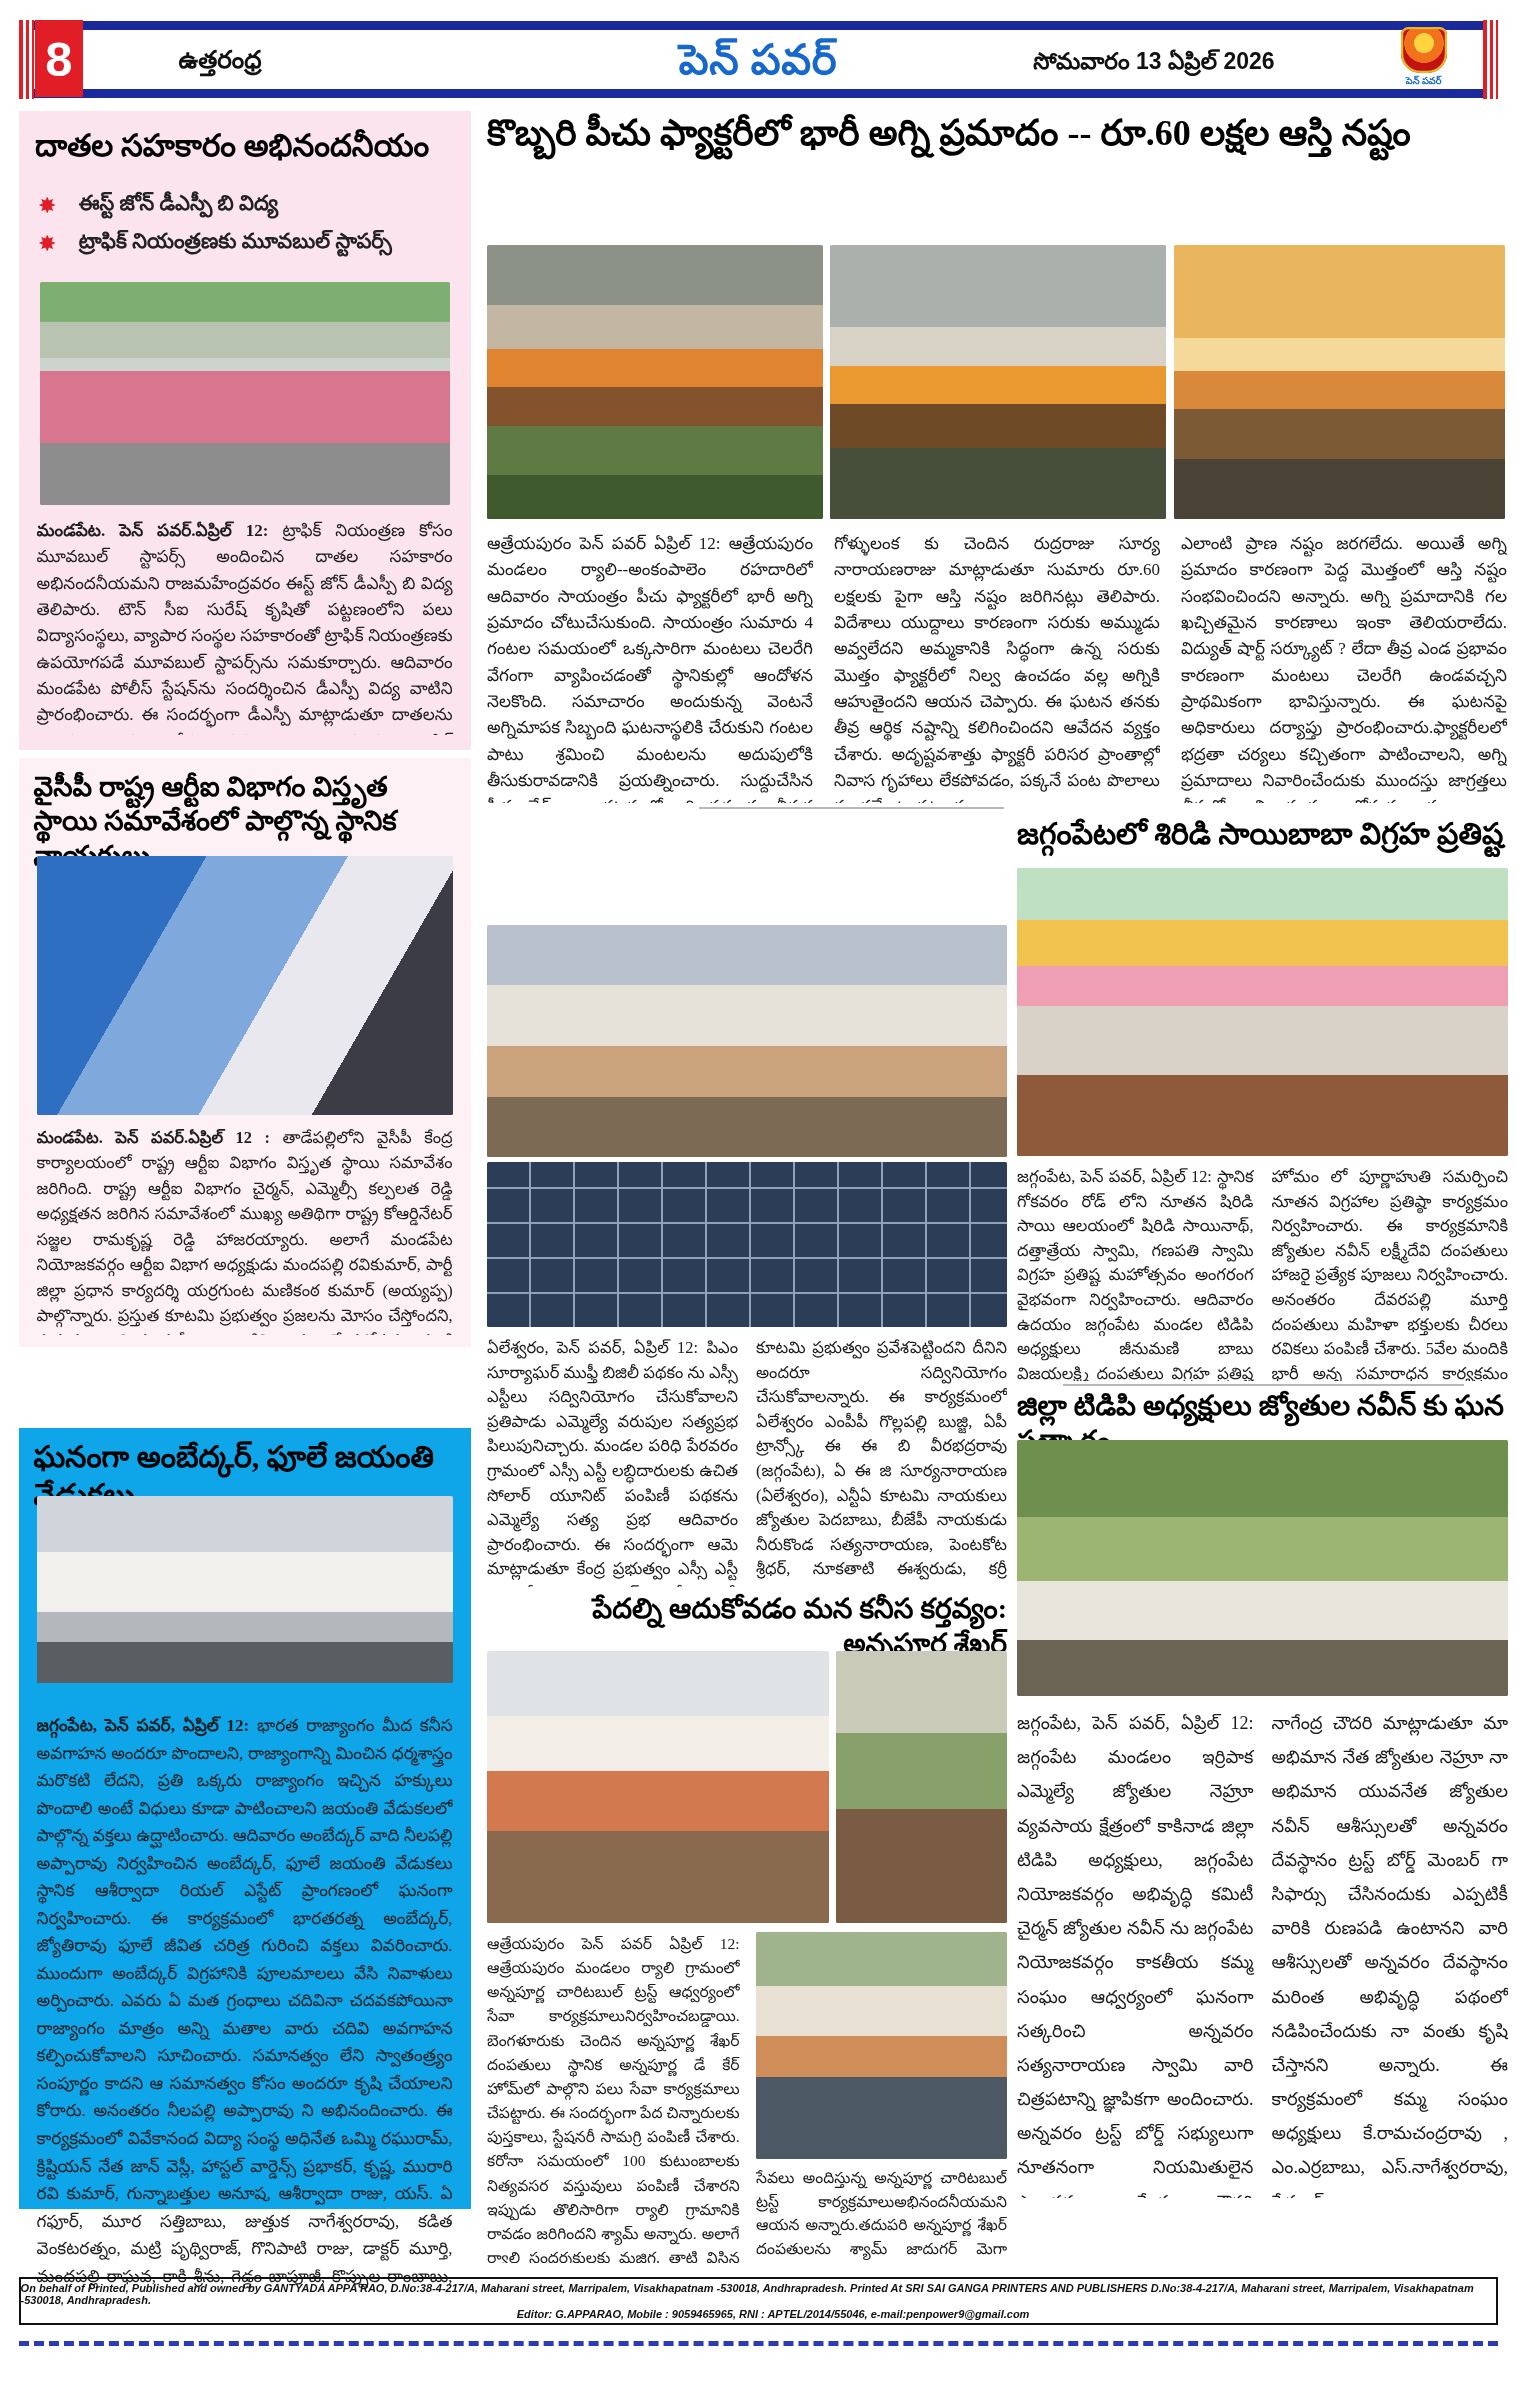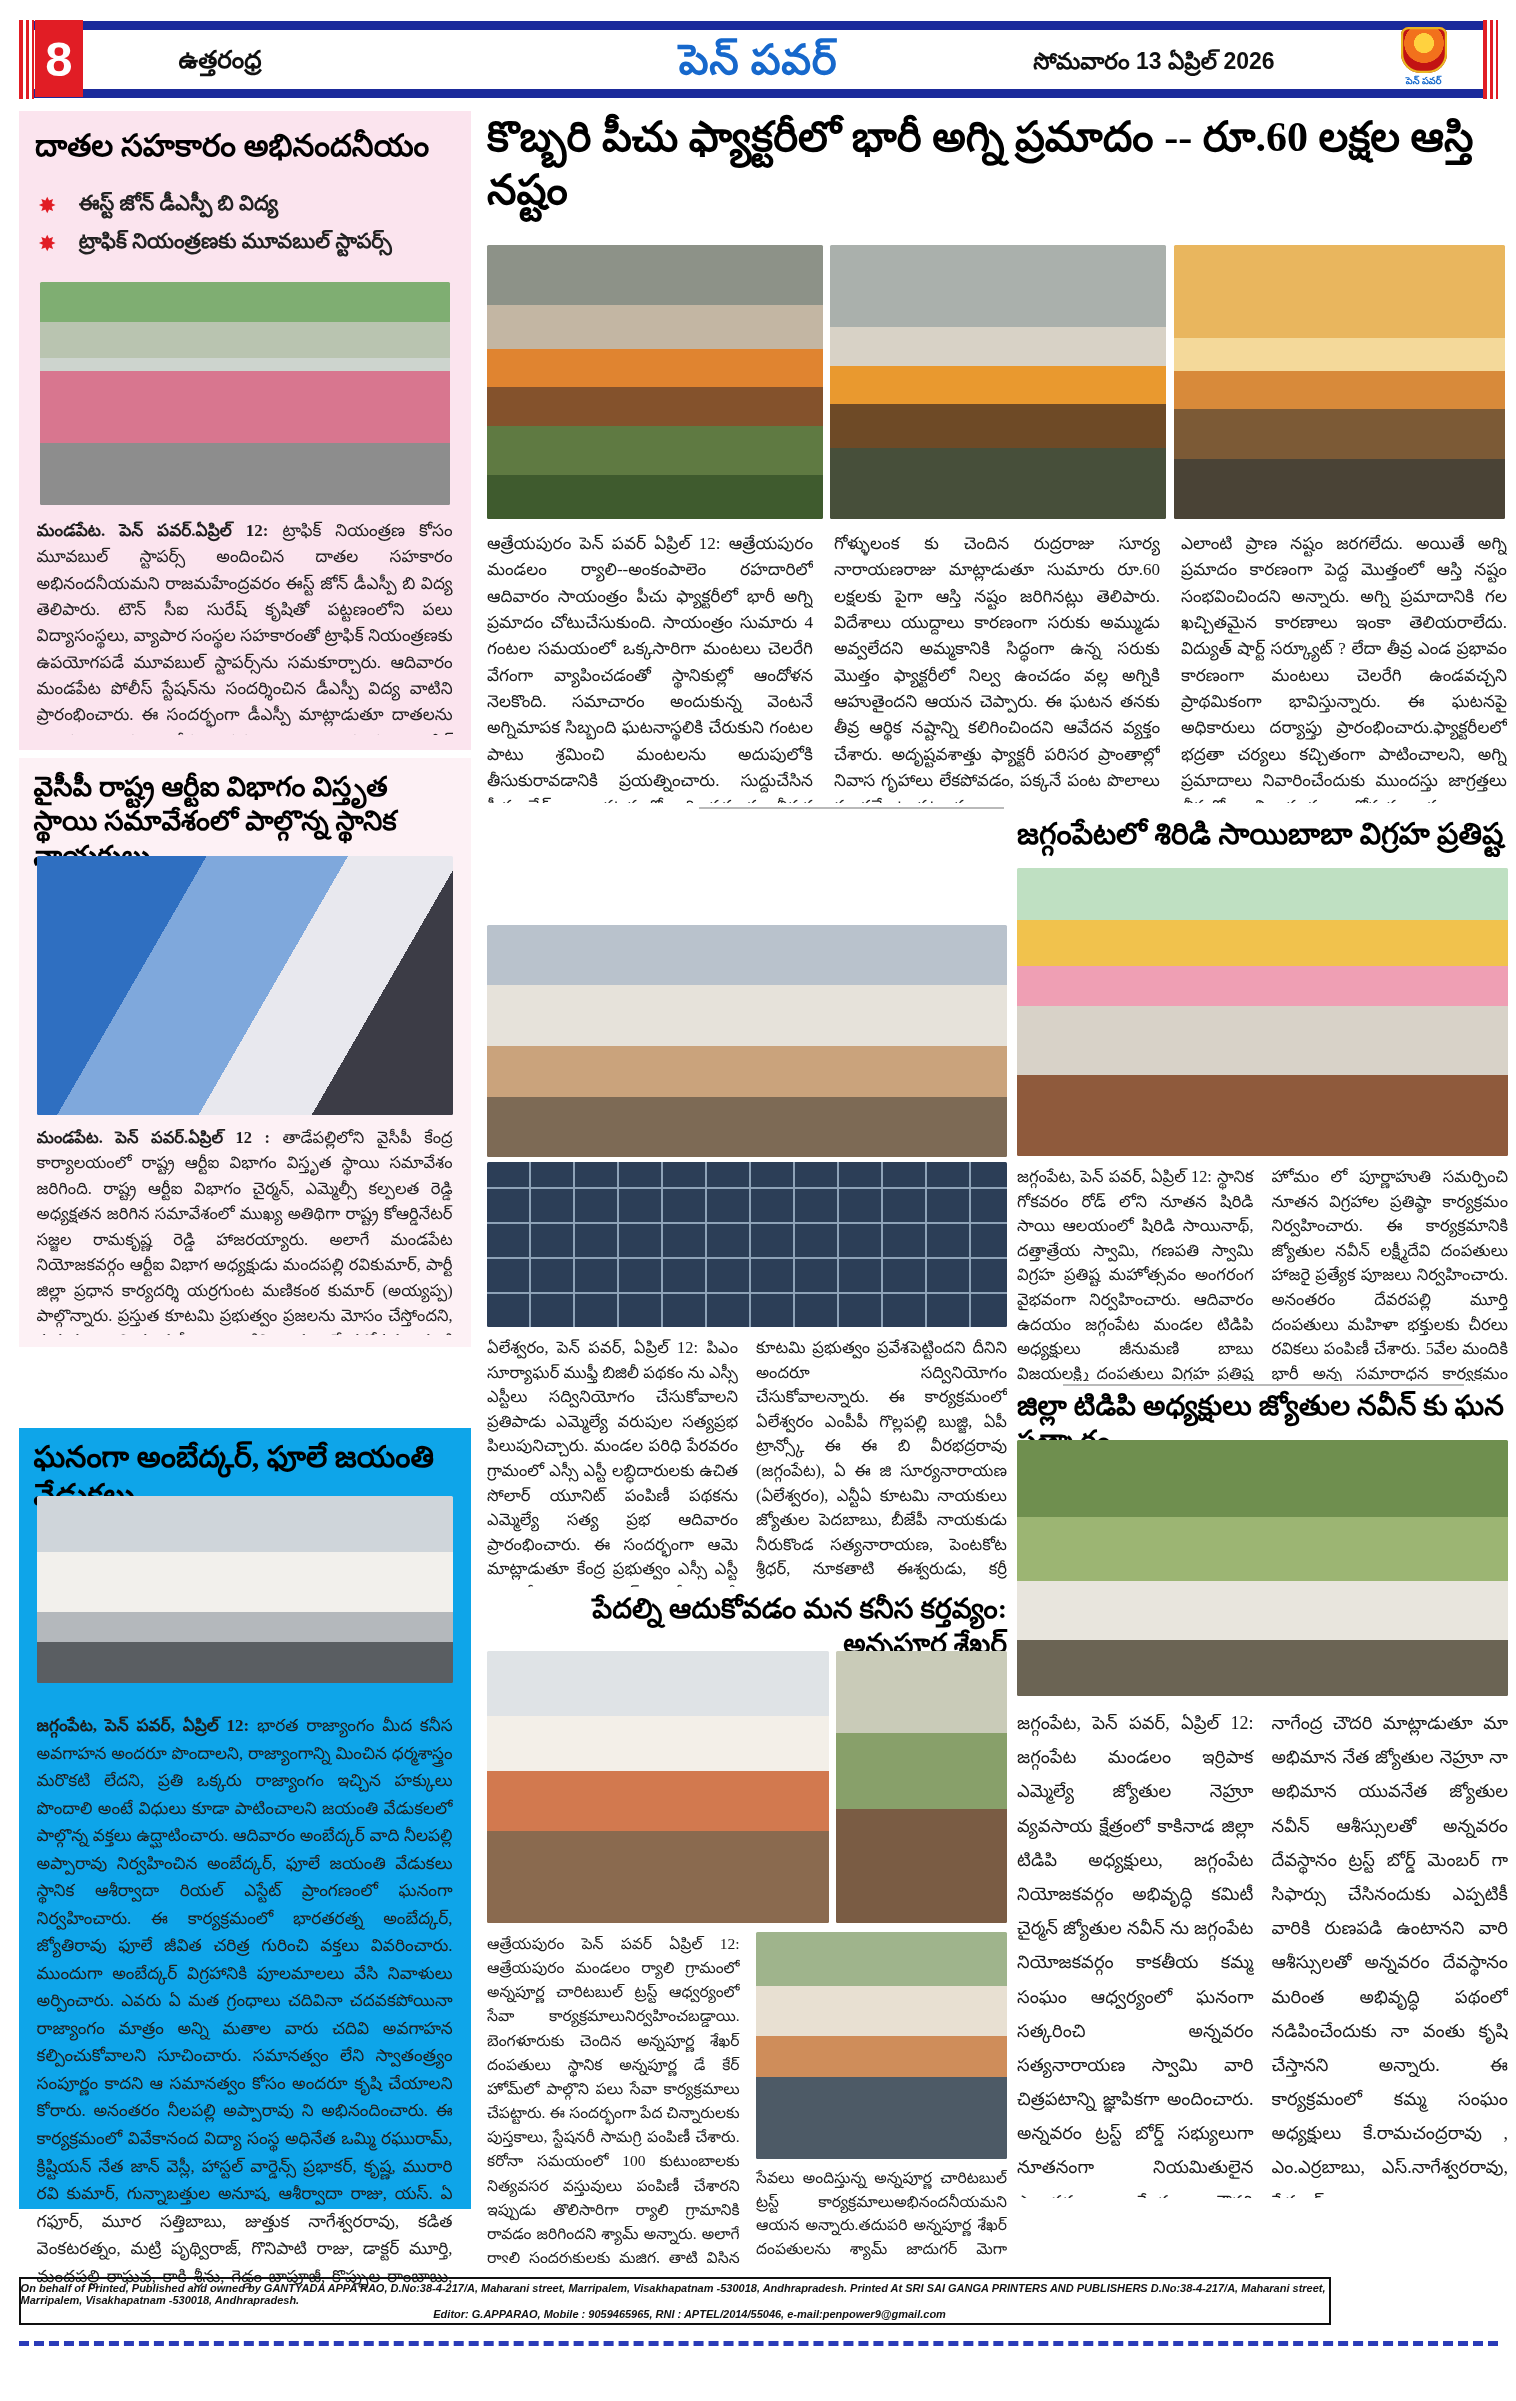--- a/index.html
+++ b/index.html
@@ -47,21 +47,21 @@
   .art-left2 .title{left:15px;top:12px;width:422px;font-size:27.5px;}
   .art-left2 .photo{left:18px;top:98px;width:416px;height:259px;
      background:linear-gradient(120deg,#2f6fc1 0 30%,#7fa8dc 30% 55%,#e8e8ee 55% 75%,#3c3c46 75% 100%);}
   .art-left2 .body-text{left:18px;top:367px;width:416px;height:210px;font-size:16.4px;}
   .art-left3{left:18.6px;top:1428px;width:452px;height:781px;background:#0ea5e9;}
   .art-left3 .title{left:15px;top:10.4px;width:422px;font-size:30px;}
   .art-left3 .photo{left:18px;top:68px;width:416px;height:187px;
      background:linear-gradient(180deg,#cfd5da 0 30%,#f2f0ec 30% 62%,#b4b8bc 62% 78%,#5a5e62 78% 100%);}
   .art-left3 .body-text{left:18px;top:284px;width:416px;height:580px;font-size:17px;line-height:1.62;}
   
-  .fire-headline{left:487px;top:111px;width:1020px;font-size:42px;text-align:left;}
+  .fire-headline{left:487px;top:111px;width:1020px;font-size:36px;text-align:left;}
   .fire-sub{left:487px;top:169px;width:1020px;height:55px;background:#eae3d9;display:flex;
             align-items:center;justify-content:center;font-size:25px;font-weight:bold;color:#3a3a3a;}
   .fire-p1{left:487px;top:245px;width:336px;height:274px;
      background:linear-gradient(180deg,#8d9288 0 22%,#c3b6a3 22% 38%,#e08430 38% 52%,#84522c 52% 66%,#5f7a42 66% 84%,#3f5b2e 84% 100%);}
   .fire-p2{left:830px;top:245px;width:336px;height:274px;
      background:linear-gradient(180deg,#aab0ac 0 30%,#d8d2c6 30% 44%,#e9992f 44% 58%,#6e4a26 58% 74%,#474f3a 74% 100%);}
   .fire-p3{left:1174px;top:245px;width:331px;height:274px;
      background:linear-gradient(180deg,#e9b65e 0 34%,#f4d99a 34% 46%,#d88a3a 46% 60%,#7c5a36 60% 78%,#4a4336 78% 100%);}
   .fire-body{left:487px;top:531px;width:1020px;height:272px;}
   .fire-body .col{font-size:17px;line-height:1.55;text-align:justify;}
@@ -96,21 +96,21 @@
      background:linear-gradient(180deg,#dfe3e6 0 24%,#f3efe8 24% 44%,#d2794f 44% 66%,#8a6a4f 66% 100%);}
   .ann-photo2{left:836px;top:1651px;width:171px;height:272px;
      background:linear-gradient(180deg,#c9cbb8 0 30%,#88a06a 30% 58%,#7a5c44 58% 100%);}
   .ann-body{left:487px;top:1932px;width:520px;height:331px;display:flex;gap:16.4px;}
   .ann-col1{width:253px;font-size:15.6px;line-height:1.55;text-align:justify;overflow:hidden;}
   .ann-col2{width:251px;}
   .ann-family{width:251px;height:227px;border-radius:1.5px;
      background:linear-gradient(180deg,#9fb48c 0 24%,#e8e0d2 24% 46%,#cf8d5a 46% 64%,#4d5a66 64% 100%);}
   .ann-col2-text{margin-top:7.4px;font-size:15.6px;line-height:1.5;text-align:justify;overflow:hidden;height:95px;}
   
-  .footer{left:18.6px;top:2277px;width:1312px;height:48px;border:2.2px solid #101010;box-sizing:border-box;
+  .footer{left:18.6px;top:2277px;width:1479px;height:48px;border:2.2px solid #101010;box-sizing:border-box;
           display:flex;flex-direction:column;align-items:center;justify-content:center;gap:1.5px;
           font-family:"Liberation Sans",sans-serif;font-style:italic;font-weight:bold;color:#111;}
   .footer .l1{font-size:11px;} .footer .l2{font-size:11px;margin-left:30px;}
   .bottom-dash{left:18.6px;top:2341px;width:1479px;border-top:5.2px dashed #2a3bb8;}
 </style>
 </head>
 <body>
 
 <div id="page">
 

